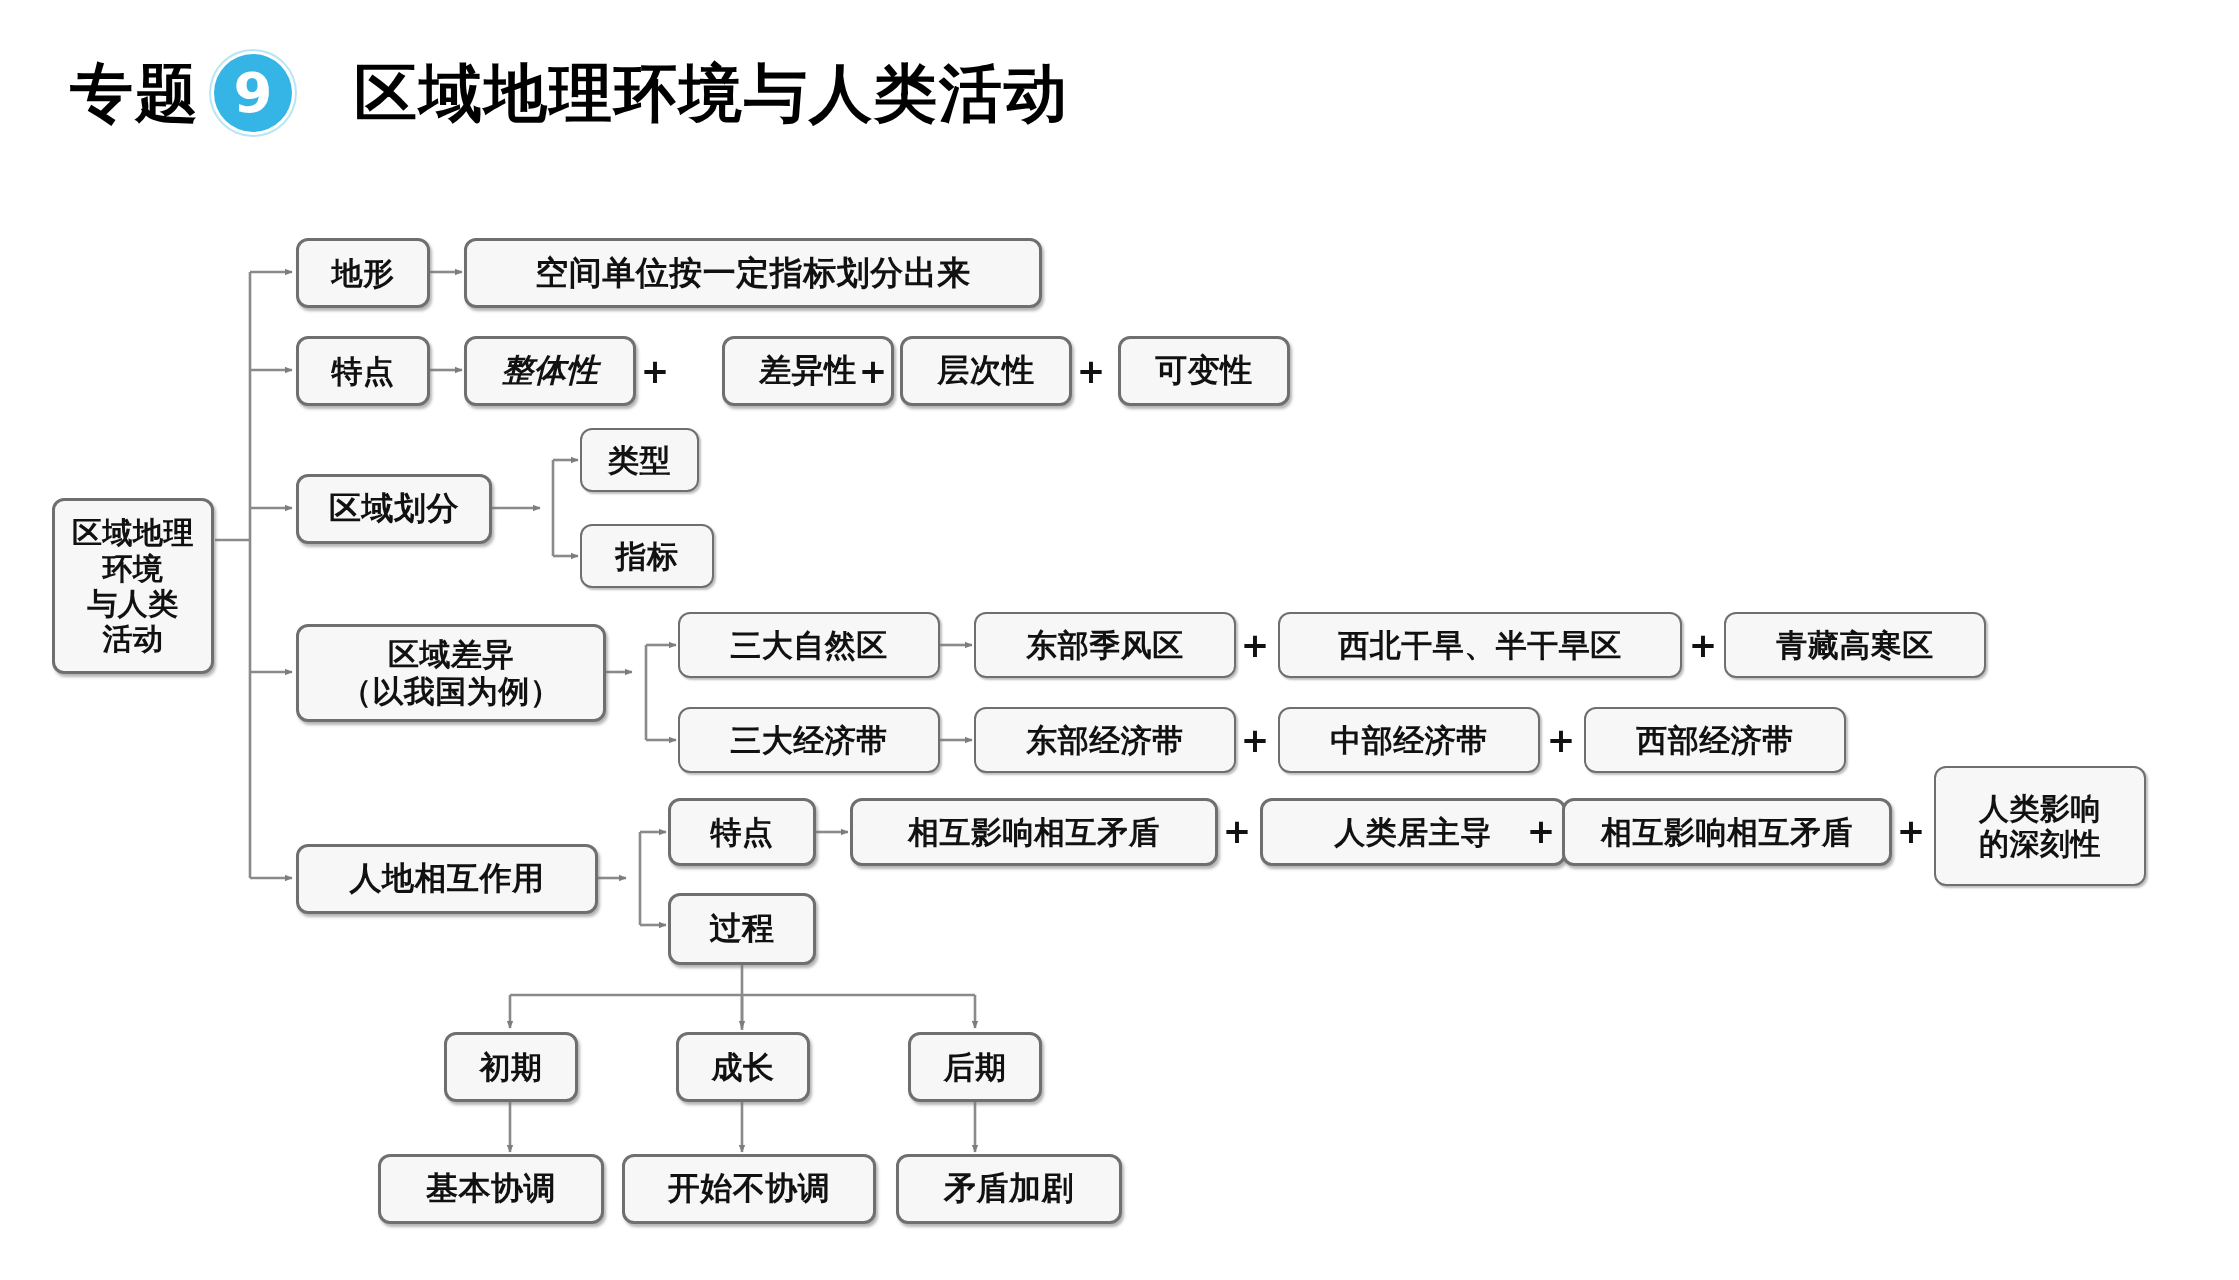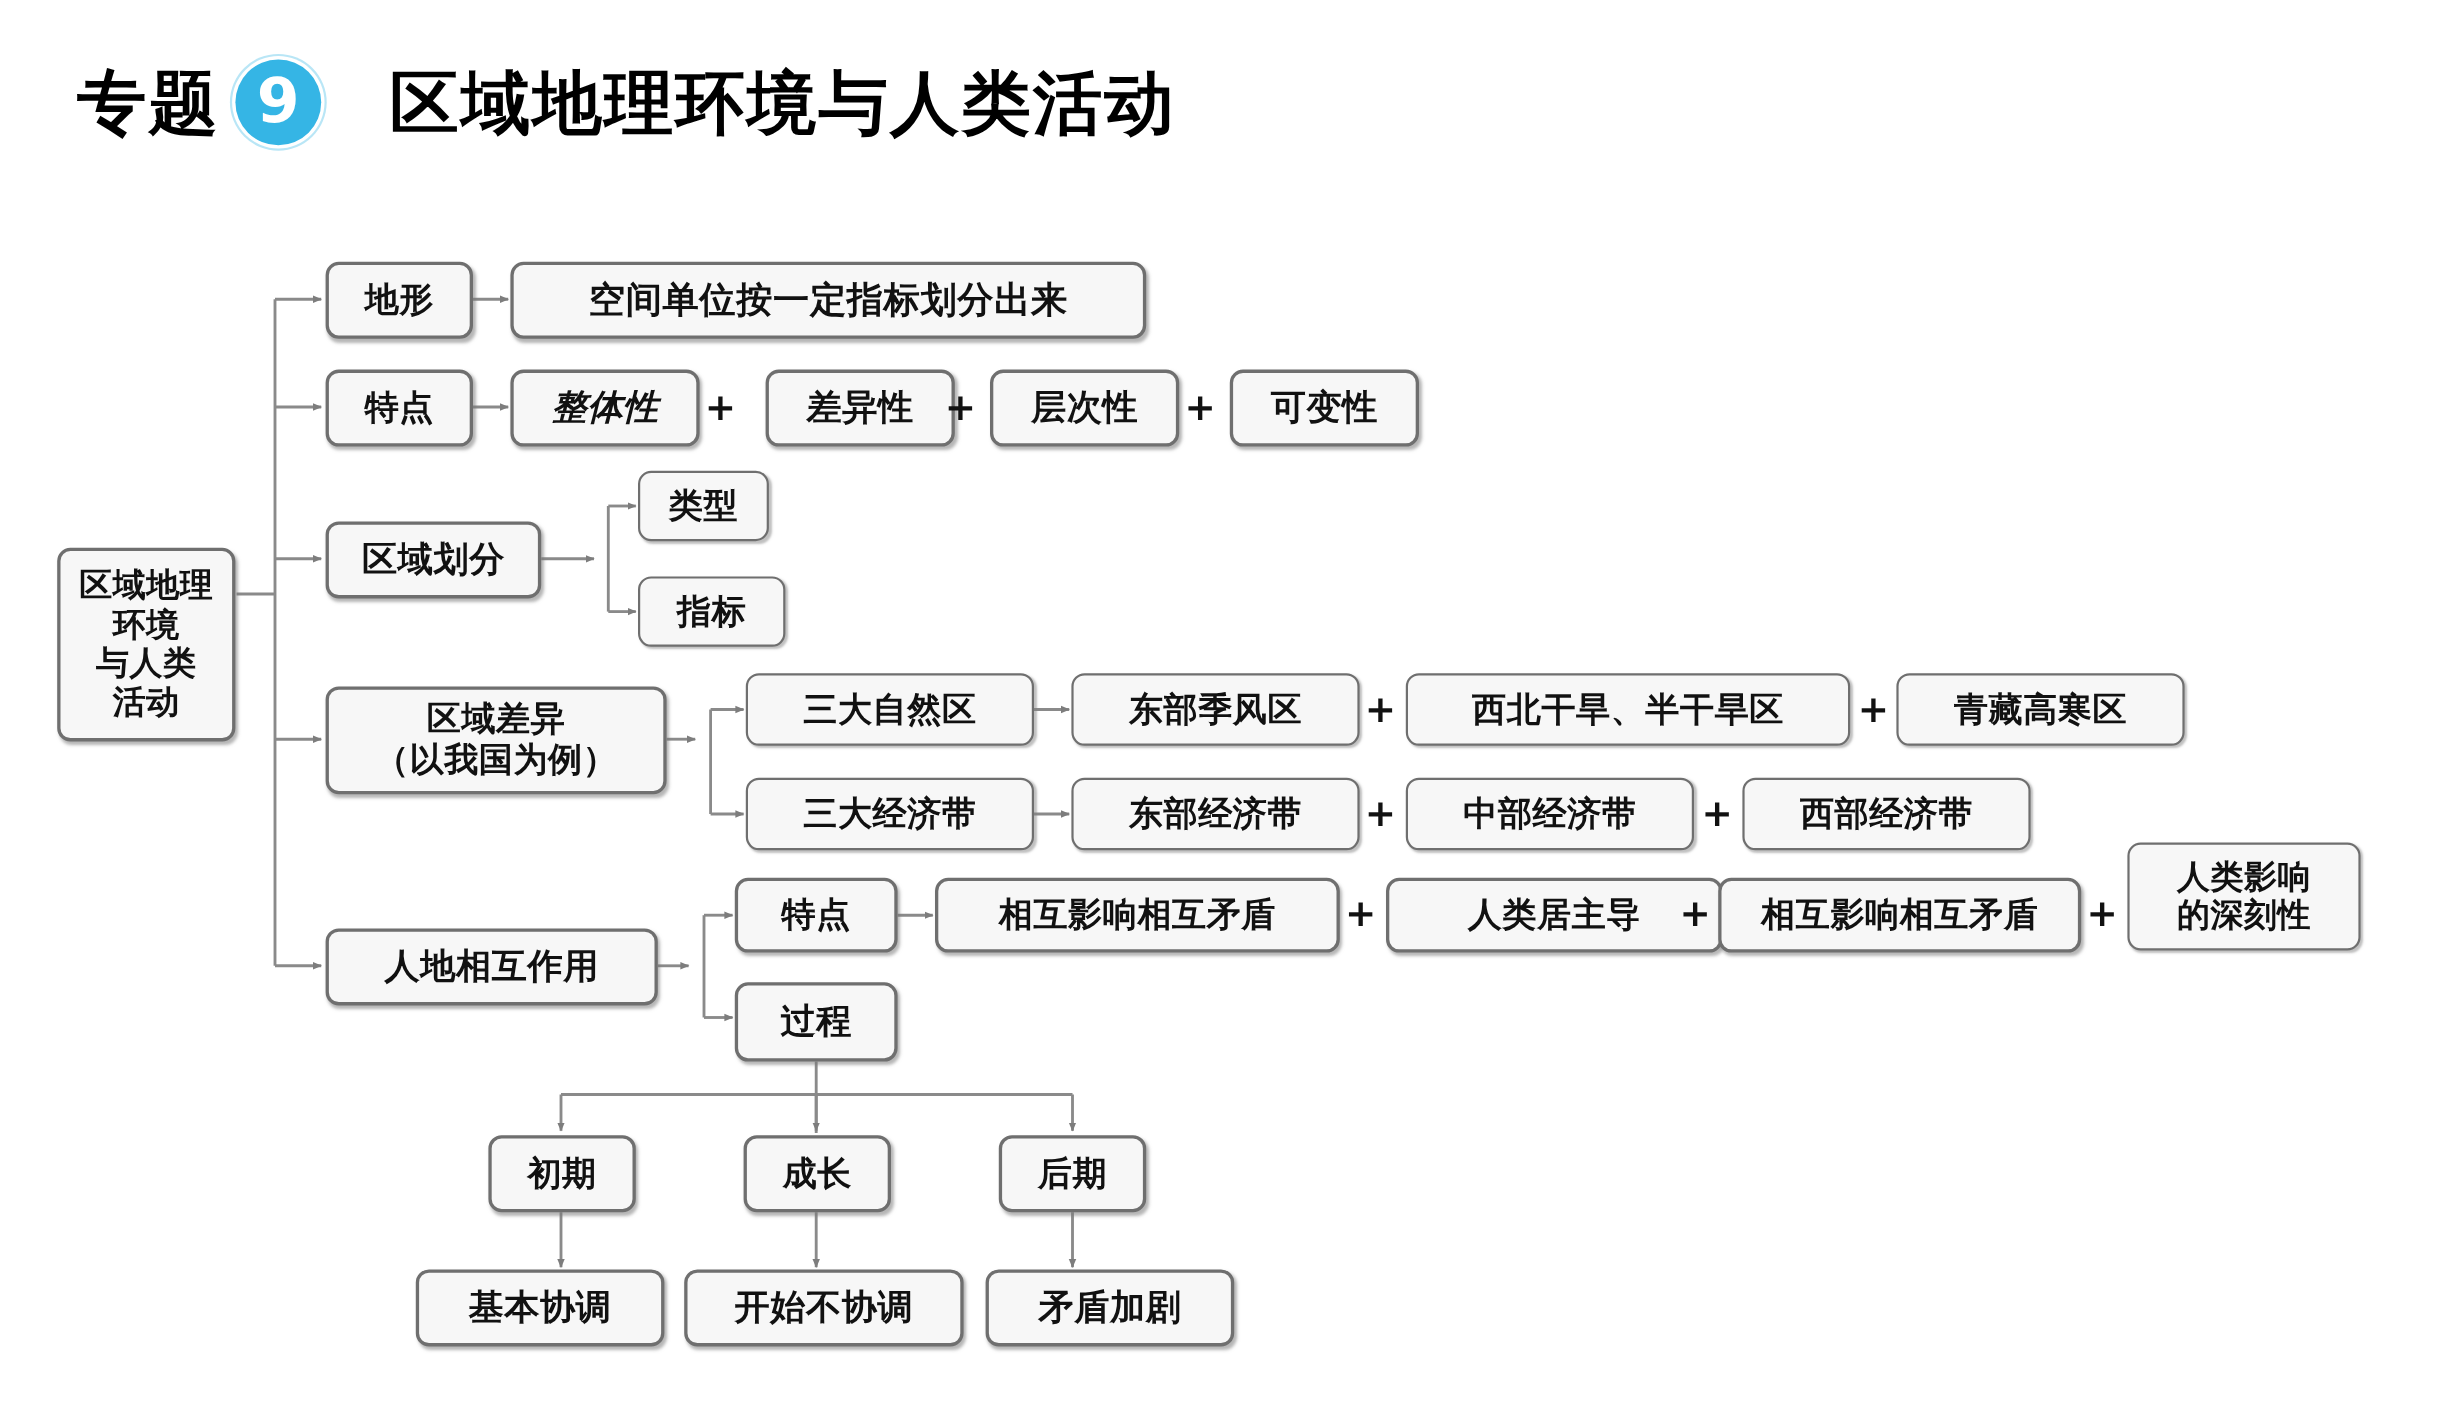--- a/index.html
+++ b/index.html
@@ -183,21 +183,21 @@
 环境
 与人类
 活动</div>
 
   <div class="node" style="left:296px; top:238px; width:134px; height:70px; font-size:31px;">地形</div>
   <div class="node" style="left:464px; top:238px; width:578px; height:70px; font-size:33px;">空间单位按一定指标划分出来</div>
 
   <div class="node" style="left:296px; top:336px; width:134px; height:70px; font-size:31px;">特点</div>
   <div class="node" style="left:464px; top:336px; width:172px; height:70px; font-size:32px;font-style:italic;">整体性</div>
   <div class="plus" style="left:640px; top:356px;">+</div>
-  <div class="node" style="left:696px; top:336px; width:172px; height:70px; font-size:32px;text-align:right;">差异性</div>
+  <div class="node" style="left:722px; top:336px; width:172px; height:70px; font-size:32px;text-align:right;">差异性</div>
   <div class="plus" style="left:858px; top:356px;">+</div>
   <div class="node" style="left:900px; top:336px; width:172px; height:70px; font-size:32px;">层次性</div>
   <div class="plus" style="left:1076px; top:356px;">+</div>
   <div class="node" style="left:1118px; top:336px; width:172px; height:70px; font-size:32px;">可变性</div>
 
   <div class="node" style="left:296px; top:474px; width:196px; height:70px; font-size:32px;">区域划分</div>
   <div class="node thin" style="left:580px; top:428px; width:119px; height:64px; font-size:31px;">类型</div>
   <div class="node thin" style="left:580px; top:524px; width:134px; height:64px; font-size:31px;">指标</div>
 
   <div class="node" style="left:296px; top:624px; width:310px; height:98px; font-size:31px;">区域差异
@@ -219,21 +219,21 @@
 
   <div class="node" style="left:296px; top:844px; width:302px; height:70px; font-size:32px;">人地相互作用</div>
 
   <div class="node" style="left:668px; top:798px; width:148px; height:68px; font-size:31px;">特点</div>
   <div class="node" style="left:850px; top:798px; width:368px; height:68px; font-size:31px;">相互影响相互矛盾</div>
   <div class="plus" style="left:1222px; top:816px;">+</div>
   <div class="node" style="left:1260px; top:798px; width:306px; height:68px; font-size:31px;">人类居主导</div>
   <div class="plus" style="left:1526px; top:816px;">+</div>
   <div class="node" style="left:1562px; top:798px; width:330px; height:68px; font-size:31px;">相互影响相互矛盾</div>
   <div class="plus" style="left:1896px; top:816px;">+</div>
-  <div class="node thin" style="left:1934px; top:766px; width:212px; height:98px; font-size:30px;">人类影响
+  <div class="node thin" style="left:1934px; top:766px; width:212px; height:120px; font-size:30px;">人类影响
 的深刻性</div>
 
   <div class="node" style="left:668px; top:893px; width:148px; height:72px; font-size:32px;">过程</div>
 
   <div class="node" style="left:444px; top:1032px; width:134px; height:70px; font-size:31px;">初期</div>
   <div class="node" style="left:676px; top:1032px; width:134px; height:70px; font-size:31px;">成长</div>
   <div class="node" style="left:908px; top:1032px; width:134px; height:70px; font-size:31px;">后期</div>
 
   <div class="node" style="left:378px; top:1154px; width:226px; height:70px; font-size:32px;">基本协调</div>
   <div class="node" style="left:622px; top:1154px; width:254px; height:70px; font-size:32px;">开始不协调</div>

